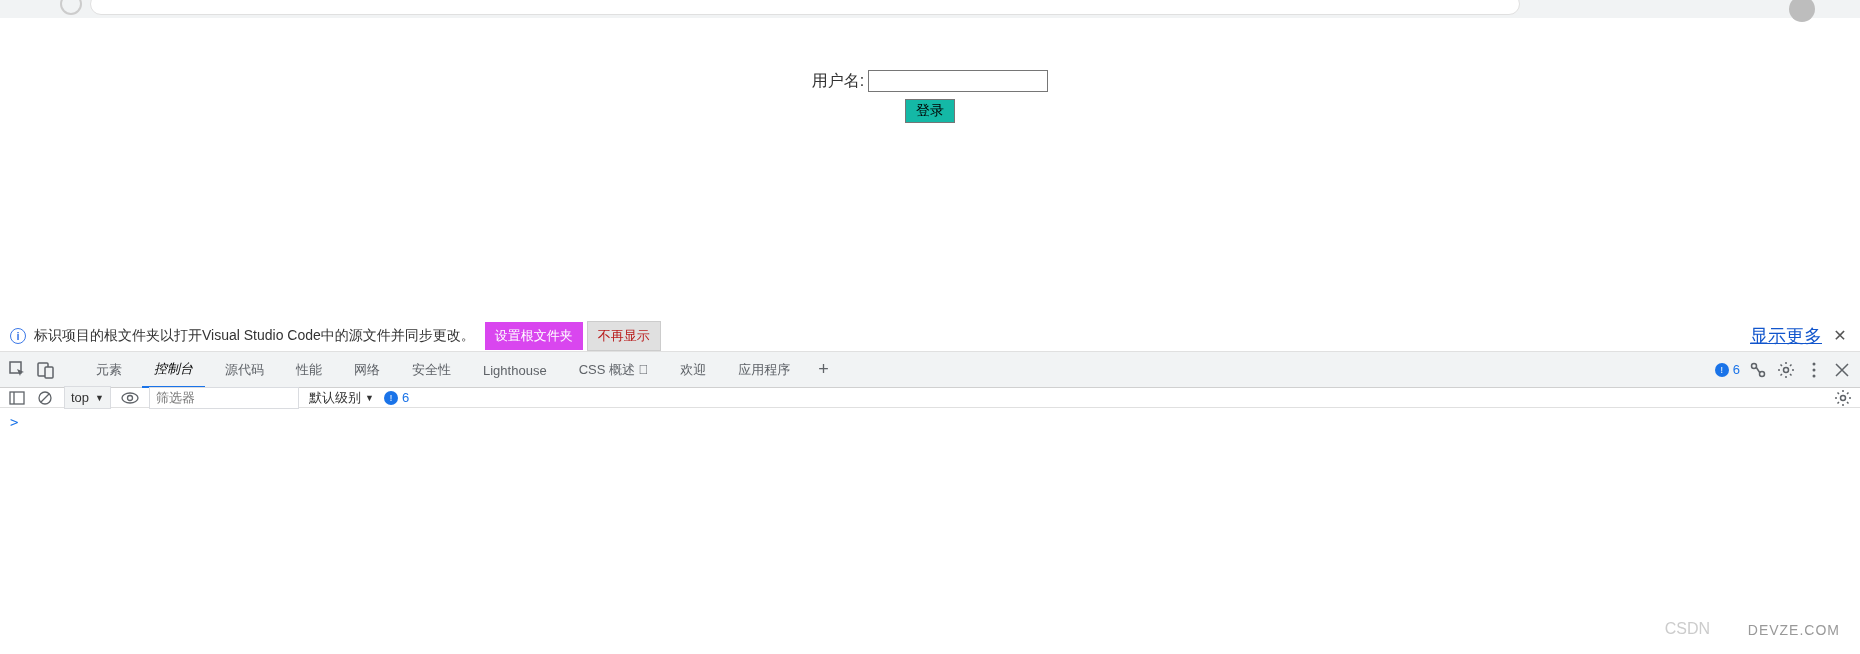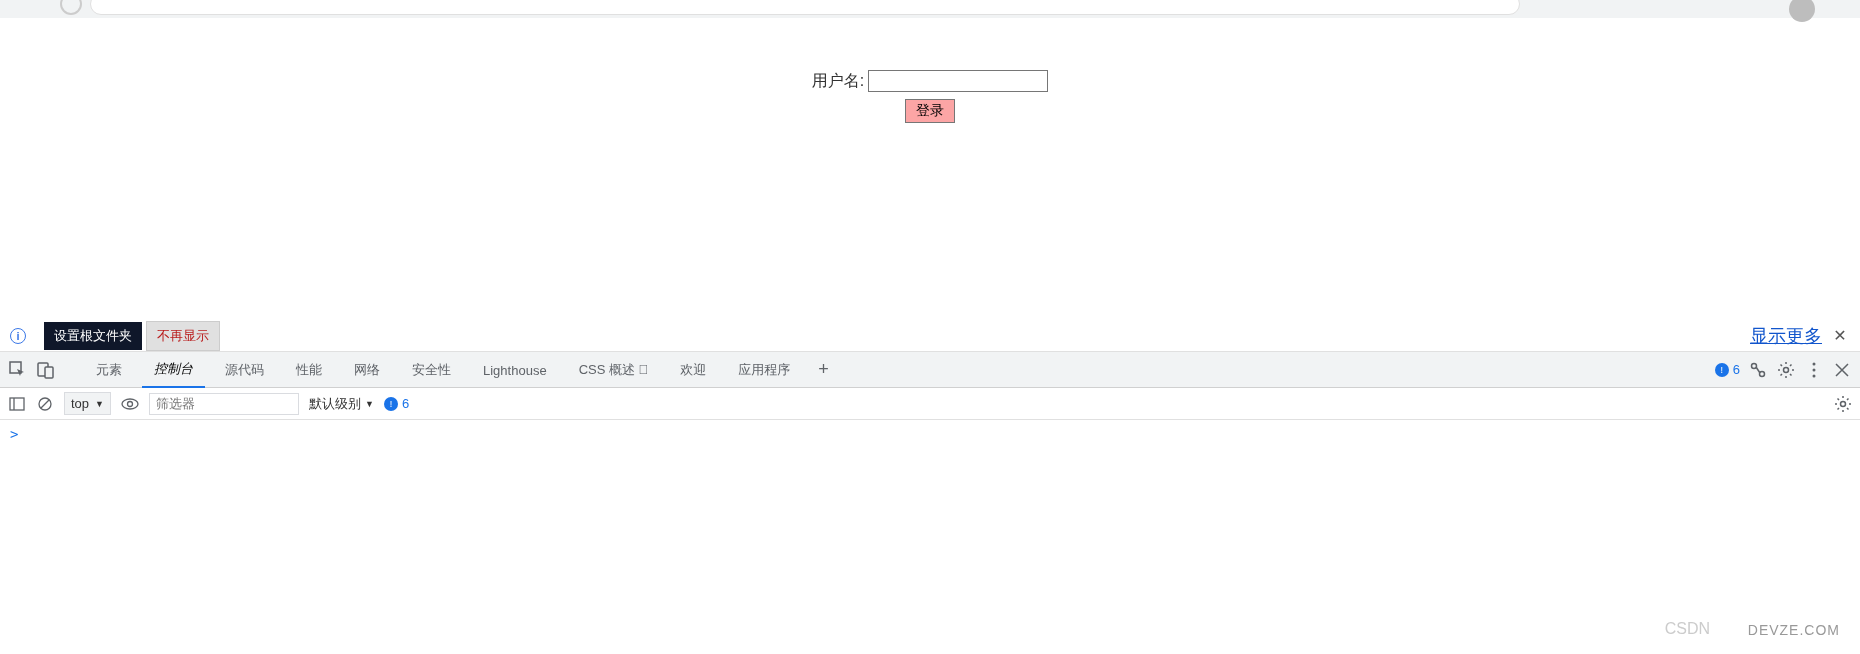--- a/index.html
+++ b/index.html
@@ -8,41 +8,41 @@
 .browser-chrome { height: 18px; background: #f1f3f4; position: relative; }
 .browser-chrome::after { content: ""; position: absolute; right: 45px; top: -4px; width: 26px; height: 26px; background: #bdbdbd; border-radius: 50%; }
 .url-bar { position: absolute; left: 90px; right: 340px; top: -7px; height: 22px; background: #fff; border-radius: 20px; border: 1px solid #e0e0e0; }
 .back-circle { position: absolute; left: 60px; top: -7px; width: 22px; height: 22px; border-radius: 50%; border: 2px solid #ccc; }
 
 .page { height: 302px; background: #fff; padding-top: 52px; }
 .login-form { width: 240px; margin: 0 auto; text-align: center; }
 .form-row { display: flex; align-items: center; justify-content: center; margin-bottom: 3px; }
 .form-row label { font-size: 16px; margin-right: 4px; }
 .form-row input[type=text], .form-row input[type=password] { width: 180px; height: 22px; border: 1px solid #767676; background: #fff; }
-.login-btn { margin-top: 4px; padding: 2px 10px; border: 1px solid #767676; background: #fca5a5; font-size: 14px; }
+.login-btn { margin-top: 4px; padding: 2px 10px; border: 1px solid #767676; background: #14b8a6; font-size: 14px; }
 
 .infobar { height: 32px; display: flex; align-items: center; padding: 0 10px; border-bottom: 1px solid #e0e0e0; background: #fff; }
 .info-icon { width: 16px; height: 16px; border: 1.5px solid #3b78e7; border-radius: 50%; display: flex; align-items: center; justify-content: center; color: #3b78e7; font-size: 11px; font-weight: bold; margin-right: 8px; }
 .info-msg { font-size: 14px; }
-.btn-primary { background: #0f172a; color: #fff; border: none; padding: 5px 10px; font-size: 13px; margin-left: 10px; }
+.btn-primary { background: #d946ef; color: #fff; border: none; padding: 5px 10px; font-size: 13px; margin-left: 10px; }
 .btn-secondary { background: #e0e0e0; color: #b91c1c; border: 1px solid #ccc; padding: 5px 10px; font-size: 13px; margin-left: 4px; }
 .infobar-spacer { flex: 1; }
 .show-more { color: #1155cc; text-decoration: underline; font-size: 18px; margin-right: 8px; }
 .close-x { width: 20px; text-align: center; font-size: 16px; color: #555; cursor: pointer; }
 
 .devtools-tabs { height: 36px; display: flex; align-items: center; background: #f1f3f4; border-bottom: 1px solid #d0d0d0; padding: 4px 8px; gap: 8px; }
 .dt-icon { width: 20px; height: 20px; display: flex; align-items: center; justify-content: center; color: #5f6368; }
 .dt-tab { padding: 9px 12px 8px; font-size: 13px; color: #5f6368; cursor: pointer; }
 .dt-tab.active { color: #000; border-bottom: 2px solid #1a73e8; font-style: italic; }
 .dt-spacer { flex: 1; }
 .issue-chip { display: flex; align-items: center; gap: 4px; color: #1a73e8; font-size: 13px; }
 .issue-dot { width: 14px; height: 14px; background: #1a73e8; border-radius: 50%; color: #fff; display: flex; align-items: center; justify-content: center; font-size: 9px; }
 .plus-icon { font-size: 18px; color: #5f6368; padding: 0 8px; }
 
-.console-toolbar { height: 32px; display: flex; align-items: center; background: #fff; border-bottom: 1px solid #e0e0e0; padding: 0 8px; gap: 10px; }
+.console-toolbar { height: 20px; display: flex; align-items: center; background: #fff; border-bottom: 1px solid #e0e0e0; padding: 0 8px; gap: 10px; }
 .ct-icon { width: 18px; height: 18px; display: flex; align-items: center; justify-content: center; color: #5f6368; }
 .ctx-select { background: #f1f3f4; padding: 3px 6px; font-size: 13px; display: flex; align-items: center; gap: 6px; border: 1px solid #dadce0; }
 .ctx-select::after { content: "▼"; font-size: 9px; color: #333; }
 .filter-input { width: 150px; height: 22px; border: 1px solid #dadce0; padding: 2px 6px; font-size: 13px; }
 .level-select { font-size: 13px; display: flex; align-items: center; gap: 4px; }
 .level-select::after { content: "▼"; font-size: 9px; }
 .issue-count { display: flex; align-items: center; gap: 4px; color: #1a73e8; font-size: 13px; }
 
 .console-body { background: #fff; padding: 6px 10px; }
 .prompt { color: #1a73e8; font-family: monospace; font-size: 14px; }
@@ -67,20 +67,21 @@
     <div class="form-row">
       <label>用户名:</label>
       <input type="text" style="">
     </div>
     <button class="login-btn">登录</button>
   </div>
 </div>
 
 <div class="infobar">
   <div class="info-icon">i</div>
+  <span class="info-msg">标识项目的根文件夹以打开Visual Studio Code中的源文件并同步更改。</span>
   <button class="btn-primary">设置根文件夹</button>
   <button class="btn-secondary">不再显示</button>
   <div class="infobar-spacer"></div>
   <a class="show-more">显示更多</a>
   <div class="close-x">✕</div>
 </div>
 
 <div class="devtools-tabs">
   <div class="dt-icon">
     <svg width="18" height="18" viewBox="0 0 18 18">

